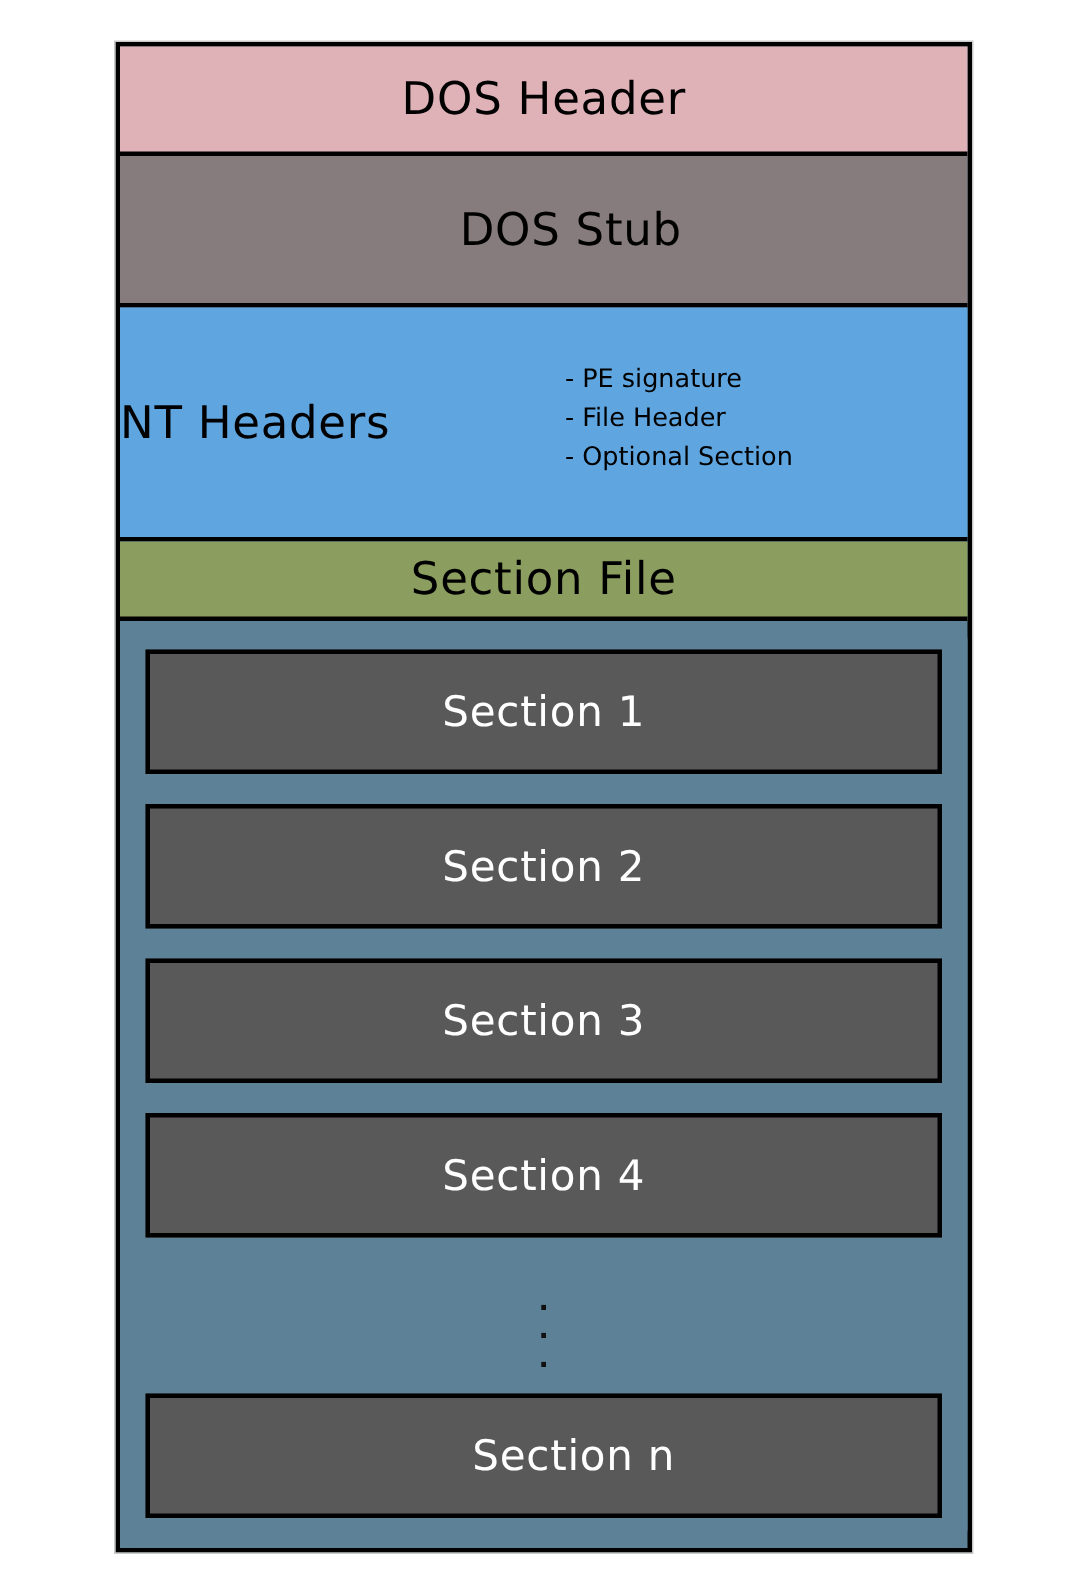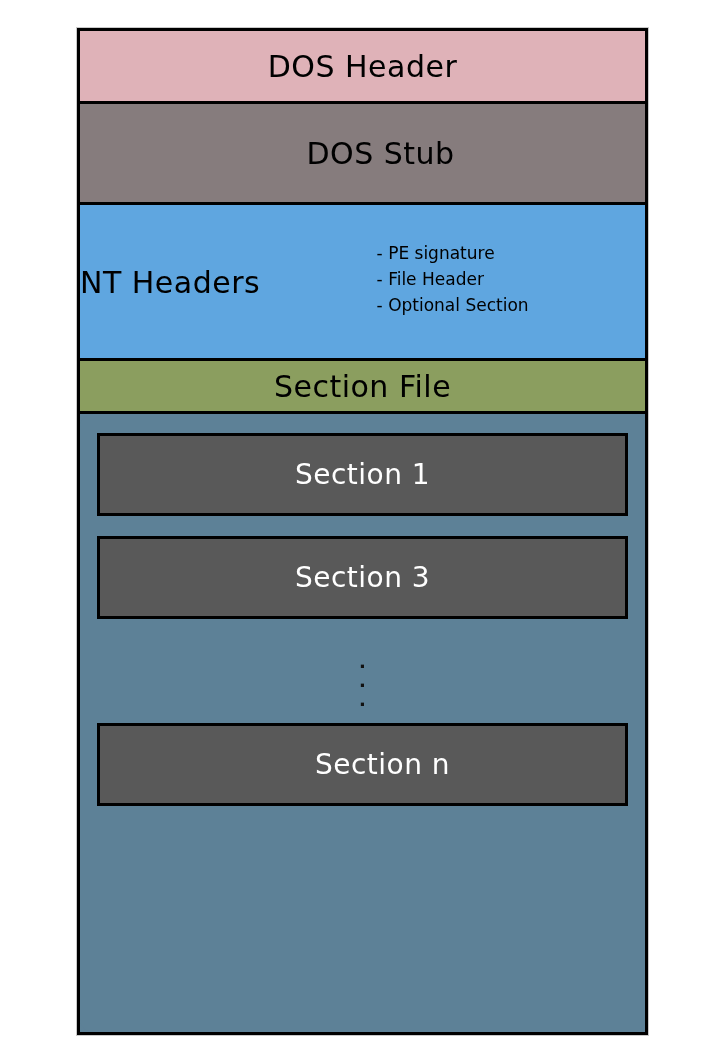--- a/index.html
+++ b/index.html
@@ -120,21 +120,27 @@
 
   <div class="band section-table">
     <span class="band-label">Section File</span>
   </div>
 
   <div class="sections">
     <div class="section-box">
       <span>Section 1</span>
     </div>
     <div class="section-box">
+      <span>Section 2</span>
+    </div>
+    <div class="section-box">
       <span>Section 3</span>
+    </div>
+    <div class="section-box">
+      <span>Section 4</span>
     </div>
 
     <div class="ellipsis">
       <div class="dot">.</div>
       <div class="dot">.</div>
       <div class="dot">.</div>
     </div>
 
     <div class="section-box last">
       <span>Section n</span>

